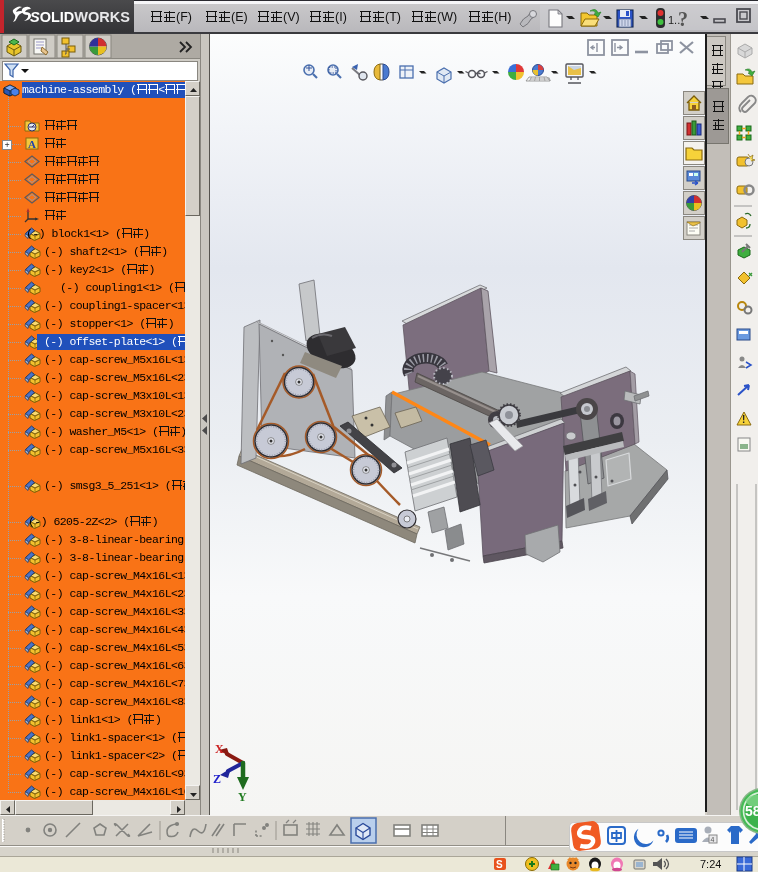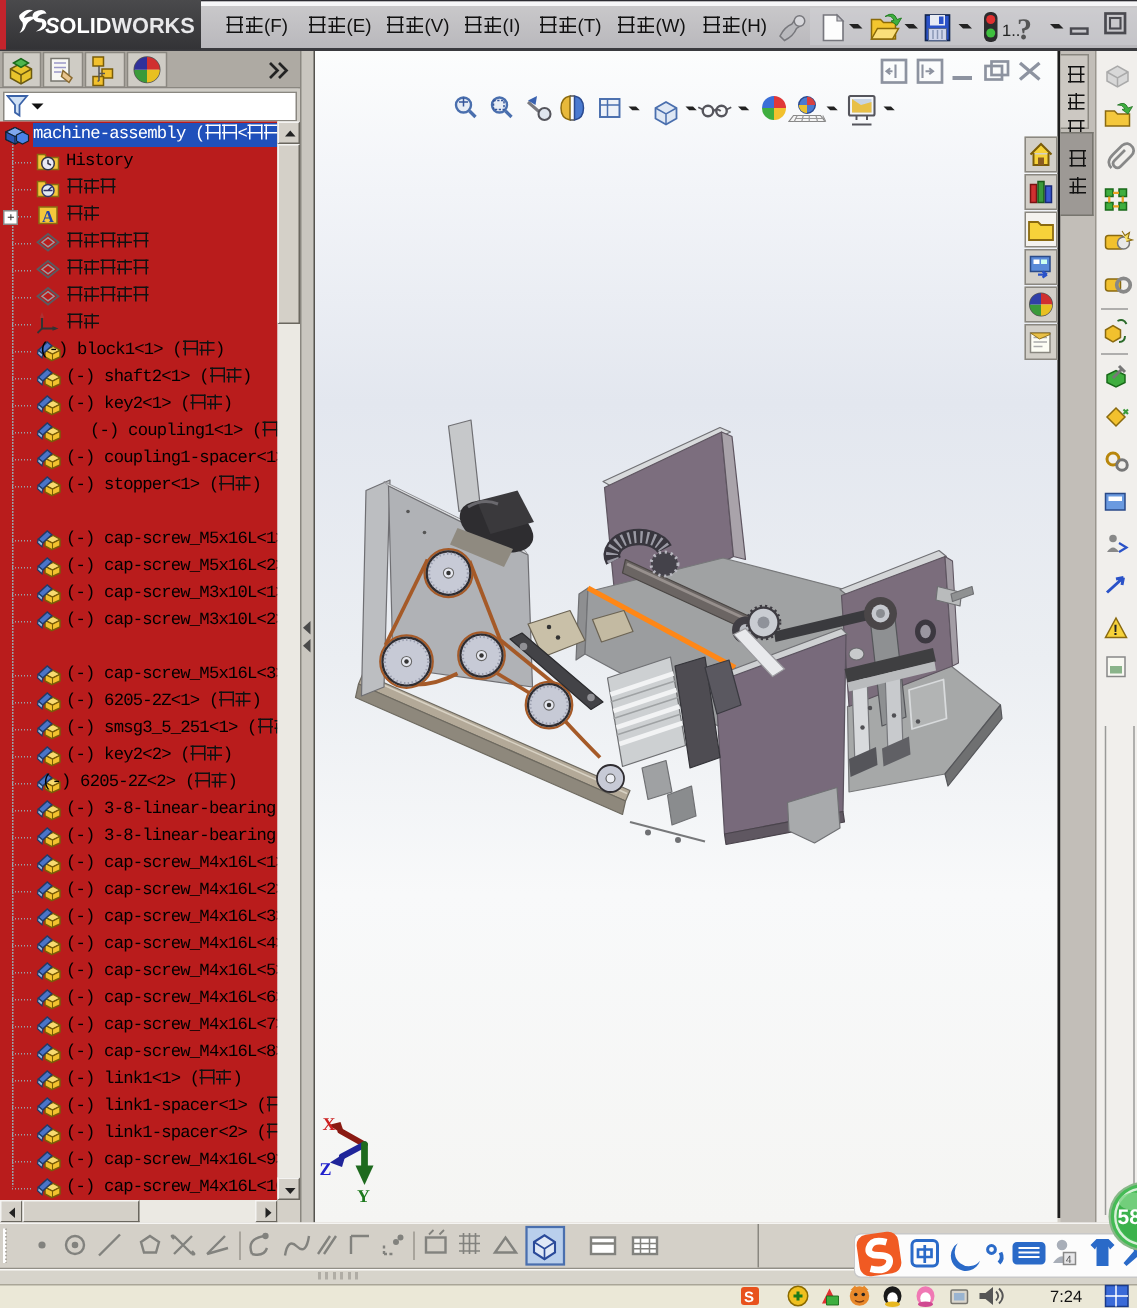--- a/index.html
+++ b/index.html
@@ -109,33 +109,28 @@
     </svg></div>
 <div class="a" style="left:0;top:34px;width:200px;height:25px;background:#aeaaa3;border-bottom:1px solid #8a8780;box-sizing:border-box"></div>
 
 <div class="a" style="left:0;top:59px;width:200px;height:22px;background:#cfccc5"></div>
 <div class="a" style="left:2px;top:61px;width:194px;height:18px;background:#fff;border:1px solid #8a8780"></div>
 <svg class="a" style="left:4px;top:62px" width="40" height="17">
 <path d="M1 2 h13 l-5 6 v7 l-3 -2 v-5 z" fill="#cfe0f4" stroke="#3a62a8" stroke-width="1.2"></path>
 <path d="M17 7 l8 0 -4 4 z" fill="#111"></path>
   </svg>
 
-<div class="a" id="tree" style="left:0;top:81px;width:185px;height:719px;background:#b91c1c;overflow:hidden">
+<div class="a" id="tree" style="left:0;top:81px;width:185px;height:719px;background:#f97316;overflow:hidden">
 <div class="a" style="left:8px;top:10px;width:1px;height:700px;background:repeating-linear-gradient(#9aa0a8 0,#9aa0a8 1px,transparent 1px,transparent 2px)"></div>
 <div class="row" style="top:0px;width:185px"><svg class="ric" width="20" height="16" style="left:2px">
         <path d="M2 6 L8 3 L14 6 L14 11 L8 14 L2 11 Z" fill="#3a6fd8" stroke="#123" stroke-width="1"></path>
         <path d="M2 6 L8 9 L14 6 L8 3 Z" fill="#7fa8ef" stroke="#123" stroke-width=".7"></path>
         <path d="M8 9 L8 14 L2 11 L2 6 Z" fill="#2b57b4" stroke="#123" stroke-width=".7"></path>
         <path d="M9 8 L13 6 L17 8 L17 12 L13 14 L9 12 Z" fill="#4a82e8" stroke="#123" stroke-width=".8"></path>
       </svg><span class="sel" style="position:absolute;left:22px;top:1px;height:16px;line-height:16px">machine-assembly (<i class="w"></i><i class="w"></i>&lt;<i class="w"></i><i class="w"></i></span></div>
-<div class="row" style="top:18px;width:185px"><span class="a" style="left:8px;top:9px;width:14px;height:1px;background:repeating-linear-gradient(90deg,#9aa0a8 0,#9aa0a8 1px,transparent 1px,transparent 2px)"></span><svg class="ric" width="17" height="15" style="left:24px">
-        <path d="M1 3 L6 3 L7 5 L15 5 L15 13 L1 13 Z" fill="#f4c73c" stroke="#8a6d10" stroke-width="1"></path>
-        <circle cx="8" cy="9" r="4.2" fill="#e8e8f4" stroke="#334" stroke-width="1"></circle>
-        <path d="M8 6.5 L8 9 L10 10" stroke="#334" stroke-width="1" fill="none"></path>
-      </svg><span class="a" style="left:44px;top:0">History</span></div>
 <div class="row" style="top:36px;width:185px"><span class="a" style="left:8px;top:9px;width:14px;height:1px;background:repeating-linear-gradient(90deg,#9aa0a8 0,#9aa0a8 1px,transparent 1px,transparent 2px)"></span><svg class="ric" width="17" height="15" style="left:24px">
         <path d="M1 3 L6 3 L7 5 L15 5 L15 13 L1 13 Z" fill="#f4c73c" stroke="#8a6d10" stroke-width="1"></path>
         <circle cx="8" cy="9" r="4" fill="#dfe8f2" stroke="#336" stroke-width="1"></circle>
         <path d="M8 9 L10.5 6.5 M5 9 L11 9" stroke="#336" stroke-width="1"></path>
       </svg><span class="a" style="left:44px;top:0"><i class="c"></i><i class="e"></i><i class="c"></i></span></div>
 <div class="row" style="top:54px;width:185px"><span class="a" style="left:8px;top:9px;width:14px;height:1px;background:repeating-linear-gradient(90deg,#9aa0a8 0,#9aa0a8 1px,transparent 1px,transparent 2px)"></span><svg class="ric" width="17" height="15" style="left:24px">
         <rect x="2" y="2" width="12" height="11" fill="#f4c73c" stroke="#8a6d10"></rect>
         <text x="4" y="12" font-family="Liberation Serif" font-size="11" font-weight="bold" fill="#2244aa">A</text>
       </svg><span class="a" style="left:2px;top:5px;width:8px;height:8px;border:1px solid #888;background:#fff;font:8px/8px monospace;text-align:center;color:#333">+</span><span class="a" style="left:44px;top:0"><i class="c"></i><i class="e"></i></span></div>
 <div class="row" style="top:72px;width:185px"><span class="a" style="left:8px;top:9px;width:14px;height:1px;background:repeating-linear-gradient(90deg,#9aa0a8 0,#9aa0a8 1px,transparent 1px,transparent 2px)"></span><svg class="ric" width="17" height="15" style="left:24px">
@@ -191,20 +186,27 @@
         <path d="M1.5 7.5 L7.5 2 L10.5 4.5 L4.5 10 Z" fill="#4a74c8" stroke="#223a66" stroke-width="1"></path>
         <path d="M1.5 7.5 L4.5 10 L4 12.5 L1 9.8 Z" fill="#9db8dd" stroke="#223a66" stroke-width=".8"></path>
       </svg><span class="a" style="left:44px;top:0">(-) coupling1-spacer&lt;1&gt;</span></div>
 <div class="row" style="top:234px;width:185px"><span class="a" style="left:8px;top:9px;width:14px;height:1px;background:repeating-linear-gradient(90deg,#9aa0a8 0,#9aa0a8 1px,transparent 1px,transparent 2px)"></span><svg class="ric" width="18" height="16" style="left:24px">
         <path d="M6 7.5 L11.5 5 L16 7.5 L16 12 L10.5 14.5 L6 12 Z" fill="#f2c12e" stroke="#7a5c08" stroke-width="1"></path>
         <path d="M6 7.5 L11.5 5 L16 7.5 L11 10 Z" fill="#f8da70" stroke="#7a5c08" stroke-width=".8"></path>
         <path d="M11 10 L11 14.3 M6 7.5 L11 10 L16 7.5" fill="none" stroke="#7a5c08" stroke-width=".7"></path>
         <path d="M1.5 7.5 L7.5 2 L10.5 4.5 L4.5 10 Z" fill="#4a74c8" stroke="#223a66" stroke-width="1"></path>
         <path d="M1.5 7.5 L4.5 10 L4 12.5 L1 9.8 Z" fill="#9db8dd" stroke="#223a66" stroke-width=".8"></path>
       </svg><span class="a" style="left:44px;top:0">(-) stopper&lt;1&gt; (<i class="c"></i><i class="e"></i>)</span></div>
+<div class="row" style="top:252px;width:185px"><span class="a" style="left:8px;top:9px;width:14px;height:1px;background:repeating-linear-gradient(90deg,#9aa0a8 0,#9aa0a8 1px,transparent 1px,transparent 2px)"></span><svg class="ric" width="18" height="16" style="left:24px">
+        <path d="M6 7.5 L11.5 5 L16 7.5 L16 12 L10.5 14.5 L6 12 Z" fill="#f2c12e" stroke="#7a5c08" stroke-width="1"></path>
+        <path d="M6 7.5 L11.5 5 L16 7.5 L11 10 Z" fill="#f8da70" stroke="#7a5c08" stroke-width=".8"></path>
+        <path d="M11 10 L11 14.3 M6 7.5 L11 10 L16 7.5" fill="none" stroke="#7a5c08" stroke-width=".7"></path>
+        <path d="M1.5 7.5 L7.5 2 L10.5 4.5 L4.5 10 Z" fill="#4a74c8" stroke="#223a66" stroke-width="1"></path>
+        <path d="M1.5 7.5 L4.5 10 L4 12.5 L1 9.8 Z" fill="#9db8dd" stroke="#223a66" stroke-width=".8"></path>
+      </svg><span class="sel" style="position:absolute;left:37px;top:1px;height:16px;line-height:16px;padding-left:7px">(-) offset-plate&lt;1&gt; (<i class="w"></i></span></div>
 <div class="row" style="top:270px;width:185px"><span class="a" style="left:8px;top:9px;width:14px;height:1px;background:repeating-linear-gradient(90deg,#9aa0a8 0,#9aa0a8 1px,transparent 1px,transparent 2px)"></span><svg class="ric" width="18" height="16" style="left:24px">
         <path d="M6 7.5 L11.5 5 L16 7.5 L16 12 L10.5 14.5 L6 12 Z" fill="#f2c12e" stroke="#7a5c08" stroke-width="1"></path>
         <path d="M6 7.5 L11.5 5 L16 7.5 L11 10 Z" fill="#f8da70" stroke="#7a5c08" stroke-width=".8"></path>
         <path d="M11 10 L11 14.3 M6 7.5 L11 10 L16 7.5" fill="none" stroke="#7a5c08" stroke-width=".7"></path>
         <path d="M1.5 7.5 L7.5 2 L10.5 4.5 L4.5 10 Z" fill="#4a74c8" stroke="#223a66" stroke-width="1"></path>
         <path d="M1.5 7.5 L4.5 10 L4 12.5 L1 9.8 Z" fill="#9db8dd" stroke="#223a66" stroke-width=".8"></path>
       </svg><span class="a" style="left:44px;top:0">(-) cap-screw_M5x16L&lt;1&gt;</span></div>
 <div class="row" style="top:288px;width:185px"><span class="a" style="left:8px;top:9px;width:14px;height:1px;background:repeating-linear-gradient(90deg,#9aa0a8 0,#9aa0a8 1px,transparent 1px,transparent 2px)"></span><svg class="ric" width="18" height="16" style="left:24px">
         <path d="M6 7.5 L11.5 5 L16 7.5 L16 12 L10.5 14.5 L6 12 Z" fill="#f2c12e" stroke="#7a5c08" stroke-width="1"></path>
         <path d="M6 7.5 L11.5 5 L16 7.5 L11 10 Z" fill="#f8da70" stroke="#7a5c08" stroke-width=".8"></path>
@@ -219,48 +221,41 @@
         <path d="M1.5 7.5 L7.5 2 L10.5 4.5 L4.5 10 Z" fill="#4a74c8" stroke="#223a66" stroke-width="1"></path>
         <path d="M1.5 7.5 L4.5 10 L4 12.5 L1 9.8 Z" fill="#9db8dd" stroke="#223a66" stroke-width=".8"></path>
       </svg><span class="a" style="left:44px;top:0">(-) cap-screw_M3x10L&lt;1&gt;</span></div>
 <div class="row" style="top:324px;width:185px"><span class="a" style="left:8px;top:9px;width:14px;height:1px;background:repeating-linear-gradient(90deg,#9aa0a8 0,#9aa0a8 1px,transparent 1px,transparent 2px)"></span><svg class="ric" width="18" height="16" style="left:24px">
         <path d="M6 7.5 L11.5 5 L16 7.5 L16 12 L10.5 14.5 L6 12 Z" fill="#f2c12e" stroke="#7a5c08" stroke-width="1"></path>
         <path d="M6 7.5 L11.5 5 L16 7.5 L11 10 Z" fill="#f8da70" stroke="#7a5c08" stroke-width=".8"></path>
         <path d="M11 10 L11 14.3 M6 7.5 L11 10 L16 7.5" fill="none" stroke="#7a5c08" stroke-width=".7"></path>
         <path d="M1.5 7.5 L7.5 2 L10.5 4.5 L4.5 10 Z" fill="#4a74c8" stroke="#223a66" stroke-width="1"></path>
         <path d="M1.5 7.5 L4.5 10 L4 12.5 L1 9.8 Z" fill="#9db8dd" stroke="#223a66" stroke-width=".8"></path>
       </svg><span class="a" style="left:44px;top:0">(-) cap-screw_M3x10L&lt;2&gt;</span></div>
+<div class="row" style="top:342px;width:185px"><span class="a" style="left:8px;top:9px;width:14px;height:1px;background:repeating-linear-gradient(90deg,#9aa0a8 0,#9aa0a8 1px,transparent 1px,transparent 2px)"></span><svg class="ric" width="18" height="16" style="left:24px">
+        <path d="M6 7.5 L11.5 5 L16 7.5 L16 12 L10.5 14.5 L6 12 Z" fill="#f2c12e" stroke="#7a5c08" stroke-width="1"></path>
+        <path d="M6 7.5 L11.5 5 L16 7.5 L11 10 Z" fill="#f8da70" stroke="#7a5c08" stroke-width=".8"></path>
+        <path d="M11 10 L11 14.3 M6 7.5 L11 10 L16 7.5" fill="none" stroke="#7a5c08" stroke-width=".7"></path>
+        <path d="M1.5 7.5 L7.5 2 L10.5 4.5 L4.5 10 Z" fill="#4a74c8" stroke="#223a66" stroke-width="1"></path>
+        <path d="M1.5 7.5 L4.5 10 L4 12.5 L1 9.8 Z" fill="#9db8dd" stroke="#223a66" stroke-width=".8"></path>
+      </svg><span class="a" style="left:44px;top:0">(-) washer_M5&lt;1&gt; (<i class="c"></i><i class="e"></i>)</span></div>
 <div class="row" style="top:360px;width:185px"><span class="a" style="left:8px;top:9px;width:14px;height:1px;background:repeating-linear-gradient(90deg,#9aa0a8 0,#9aa0a8 1px,transparent 1px,transparent 2px)"></span><svg class="ric" width="18" height="16" style="left:24px">
         <path d="M6 7.5 L11.5 5 L16 7.5 L16 12 L10.5 14.5 L6 12 Z" fill="#f2c12e" stroke="#7a5c08" stroke-width="1"></path>
         <path d="M6 7.5 L11.5 5 L16 7.5 L11 10 Z" fill="#f8da70" stroke="#7a5c08" stroke-width=".8"></path>
         <path d="M11 10 L11 14.3 M6 7.5 L11 10 L16 7.5" fill="none" stroke="#7a5c08" stroke-width=".7"></path>
         <path d="M1.5 7.5 L7.5 2 L10.5 4.5 L4.5 10 Z" fill="#4a74c8" stroke="#223a66" stroke-width="1"></path>
         <path d="M1.5 7.5 L4.5 10 L4 12.5 L1 9.8 Z" fill="#9db8dd" stroke="#223a66" stroke-width=".8"></path>
       </svg><span class="a" style="left:44px;top:0">(-) cap-screw_M5x16L&lt;3&gt;</span></div>
-<div class="row" style="top:378px;width:185px"><span class="a" style="left:8px;top:9px;width:14px;height:1px;background:repeating-linear-gradient(90deg,#9aa0a8 0,#9aa0a8 1px,transparent 1px,transparent 2px)"></span><svg class="ric" width="18" height="16" style="left:24px">
-        <path d="M6 7.5 L11.5 5 L16 7.5 L16 12 L10.5 14.5 L6 12 Z" fill="#f2c12e" stroke="#7a5c08" stroke-width="1"></path>
-        <path d="M6 7.5 L11.5 5 L16 7.5 L11 10 Z" fill="#f8da70" stroke="#7a5c08" stroke-width=".8"></path>
-        <path d="M11 10 L11 14.3 M6 7.5 L11 10 L16 7.5" fill="none" stroke="#7a5c08" stroke-width=".7"></path>
-        <path d="M1.5 7.5 L7.5 2 L10.5 4.5 L4.5 10 Z" fill="#4a74c8" stroke="#223a66" stroke-width="1"></path>
-        <path d="M1.5 7.5 L4.5 10 L4 12.5 L1 9.8 Z" fill="#9db8dd" stroke="#223a66" stroke-width=".8"></path>
-      </svg><span class="a" style="left:44px;top:0">(-) 6205-2Z&lt;1&gt; (<i class="c"></i><i class="e"></i>)</span></div>
 <div class="row" style="top:396px;width:185px"><span class="a" style="left:8px;top:9px;width:14px;height:1px;background:repeating-linear-gradient(90deg,#9aa0a8 0,#9aa0a8 1px,transparent 1px,transparent 2px)"></span><svg class="ric" width="18" height="16" style="left:24px">
         <path d="M6 7.5 L11.5 5 L16 7.5 L16 12 L10.5 14.5 L6 12 Z" fill="#f2c12e" stroke="#7a5c08" stroke-width="1"></path>
         <path d="M6 7.5 L11.5 5 L16 7.5 L11 10 Z" fill="#f8da70" stroke="#7a5c08" stroke-width=".8"></path>
         <path d="M11 10 L11 14.3 M6 7.5 L11 10 L16 7.5" fill="none" stroke="#7a5c08" stroke-width=".7"></path>
         <path d="M1.5 7.5 L7.5 2 L10.5 4.5 L4.5 10 Z" fill="#4a74c8" stroke="#223a66" stroke-width="1"></path>
         <path d="M1.5 7.5 L4.5 10 L4 12.5 L1 9.8 Z" fill="#9db8dd" stroke="#223a66" stroke-width=".8"></path>
       </svg><span class="a" style="left:44px;top:0">(-) smsg3_5_251&lt;1&gt; (<i class="c"></i><i class="e"></i></span></div>
-<div class="row" style="top:414px;width:185px"><span class="a" style="left:8px;top:9px;width:14px;height:1px;background:repeating-linear-gradient(90deg,#9aa0a8 0,#9aa0a8 1px,transparent 1px,transparent 2px)"></span><svg class="ric" width="18" height="16" style="left:24px">
-        <path d="M6 7.5 L11.5 5 L16 7.5 L16 12 L10.5 14.5 L6 12 Z" fill="#f2c12e" stroke="#7a5c08" stroke-width="1"></path>
-        <path d="M6 7.5 L11.5 5 L16 7.5 L11 10 Z" fill="#f8da70" stroke="#7a5c08" stroke-width=".8"></path>
-        <path d="M11 10 L11 14.3 M6 7.5 L11 10 L16 7.5" fill="none" stroke="#7a5c08" stroke-width=".7"></path>
-        <path d="M1.5 7.5 L7.5 2 L10.5 4.5 L4.5 10 Z" fill="#4a74c8" stroke="#223a66" stroke-width="1"></path>
-        <path d="M1.5 7.5 L4.5 10 L4 12.5 L1 9.8 Z" fill="#9db8dd" stroke="#223a66" stroke-width=".8"></path>
-      </svg><span class="a" style="left:44px;top:0">(-) key2&lt;2&gt; (<i class="c"></i><i class="e"></i>)</span></div>
 <div class="row" style="top:432px;width:185px"><span class="a" style="left:8px;top:9px;width:14px;height:1px;background:repeating-linear-gradient(90deg,#9aa0a8 0,#9aa0a8 1px,transparent 1px,transparent 2px)"></span><svg class="ric" width="18" height="16" style="left:24px">
         <path d="M6 7.5 L11.5 5 L16 7.5 L16 12 L10.5 14.5 L6 12 Z" fill="#f2c12e" stroke="#7a5c08" stroke-width="1"></path>
         <path d="M6 7.5 L11.5 5 L16 7.5 L11 10 Z" fill="#f8da70" stroke="#7a5c08" stroke-width=".8"></path>
         <path d="M11 10 L11 14.3 M6 7.5 L11 10 L16 7.5" fill="none" stroke="#7a5c08" stroke-width=".7"></path>
         <path d="M1.5 7.5 L7.5 2 L10.5 4.5 L4.5 10 Z" fill="#4a74c8" stroke="#223a66" stroke-width="1"></path>
         <path d="M1.5 7.5 L4.5 10 L4 12.5 L1 9.8 Z" fill="#9db8dd" stroke="#223a66" stroke-width=".8"></path>
       </svg><span class="a" style="left:28px;top:0">(-) 6205-2Z&lt;2&gt; (<i class="c"></i><i class="e"></i>)</span></div>
 <div class="row" style="top:450px;width:185px"><span class="a" style="left:8px;top:9px;width:14px;height:1px;background:repeating-linear-gradient(90deg,#9aa0a8 0,#9aa0a8 1px,transparent 1px,transparent 2px)"></span><svg class="ric" width="18" height="16" style="left:24px">
         <path d="M6 7.5 L11.5 5 L16 7.5 L16 12 L10.5 14.5 L6 12 Z" fill="#f2c12e" stroke="#7a5c08" stroke-width="1"></path>
         <path d="M6 7.5 L11.5 5 L16 7.5 L11 10 Z" fill="#f8da70" stroke="#7a5c08" stroke-width=".8"></path>

